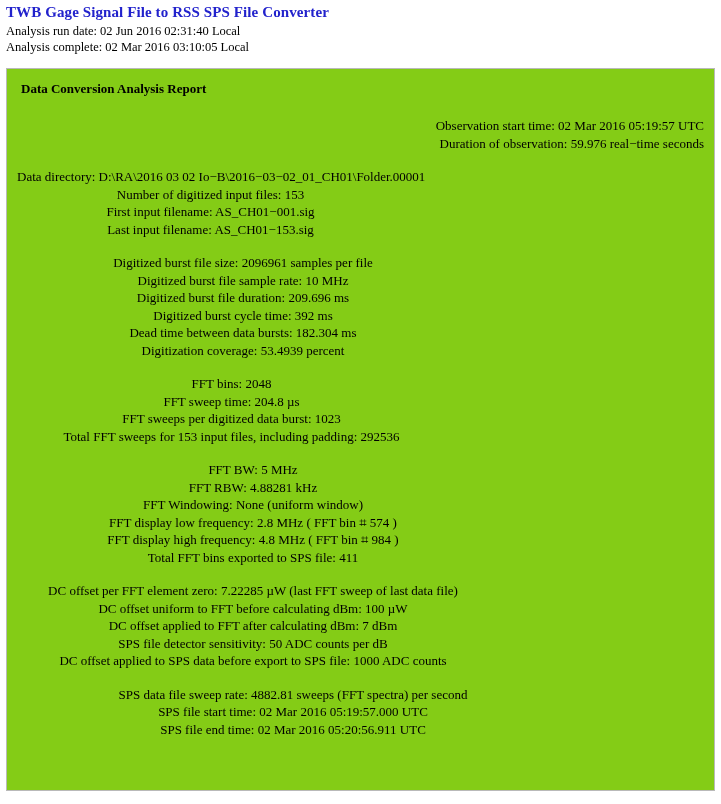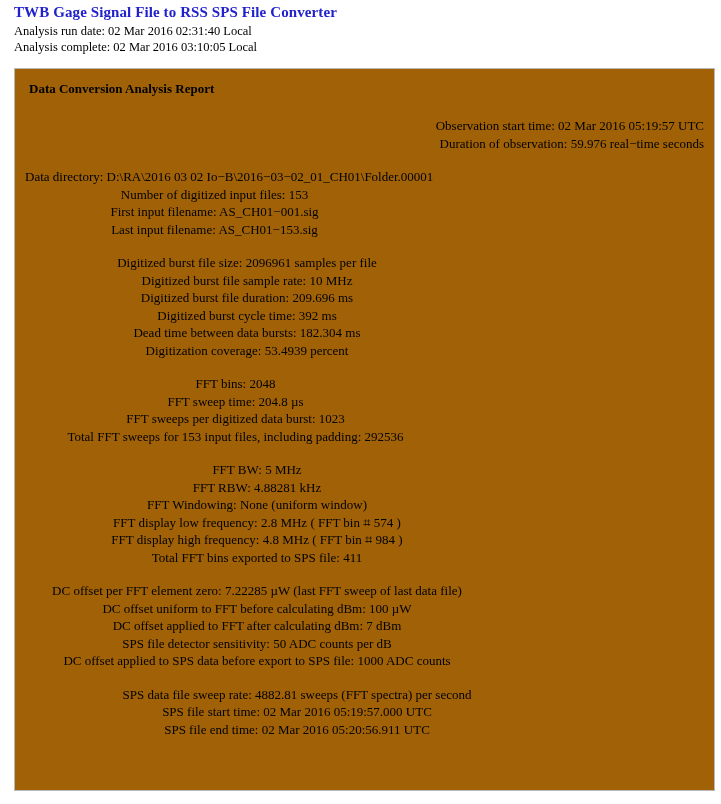--- a/index.html
+++ b/index.html
@@ -13,42 +13,41 @@
     font-family: "Liberation Serif", serif;
     font-size: 13px;
     color: #000000;
     overflow: hidden;
   }
   .page {
     position: relative;
     width: 721px;
     height: 672px;
     box-sizing: border-box;
-    padding-left: 8px;
   }
   .app-title {
     font-family: "Liberation Serif", serif;
     font-weight: bold;
     font-size: 15px;
     color: #2222cc;
     padding: 4px 0 2px 6px;
     letter-spacing: 0.1px;
   }
   .run-lines {
     padding: 0 0 0 6px;
   }
   .run-line {
     font-size: 12.5px;
     line-height: 16px;
     color: #000;
   }
   .report-box {
     margin: 13px 6px 0 6px;
     border: 1px solid #b9b9b9;
-    background: #a16207;
+    background: #84cc16;
     height: 723px;
     box-sizing: border-box;
     padding: 12px 10px 0 10px;
     overflow: hidden;
   }
   .report-title {
     font-weight: bold;
     font-size: 13px;
     margin: 0 0 0 4px;
     padding-bottom: 4px;
@@ -77,21 +76,21 @@
   .grp-right.r6 .line { padding-right: 135px; }
 </style>
 </head>
 <body>
 
 <div class="page">
 
   <div class="app-title" style="color: rgb(34, 34, 204);">TWB Gage Signal File to RSS SPS File Converter</div>
 
   <div class="run-lines">
-    <div class="run-line">Analysis run date: 02 Mar 2016 02:31:40 Local</div>
+    <div class="run-line">Analysis run date: 02 Jun 2016 02:31:40 Local</div>
     <div class="run-line">Analysis complete: 02 Mar 2016 03:10:05 Local</div>
   </div>
 
   <div class="report-box">
     <div class="report-title">Data Conversion Analysis Report</div>
 
     <div class="block grp-left">
       <div class="line">Observation start time: 02 Mar 2016 05:19:57 UTC</div>
       <div class="line">Duration of observation: 59.976 real−time seconds</div>
     </div>

